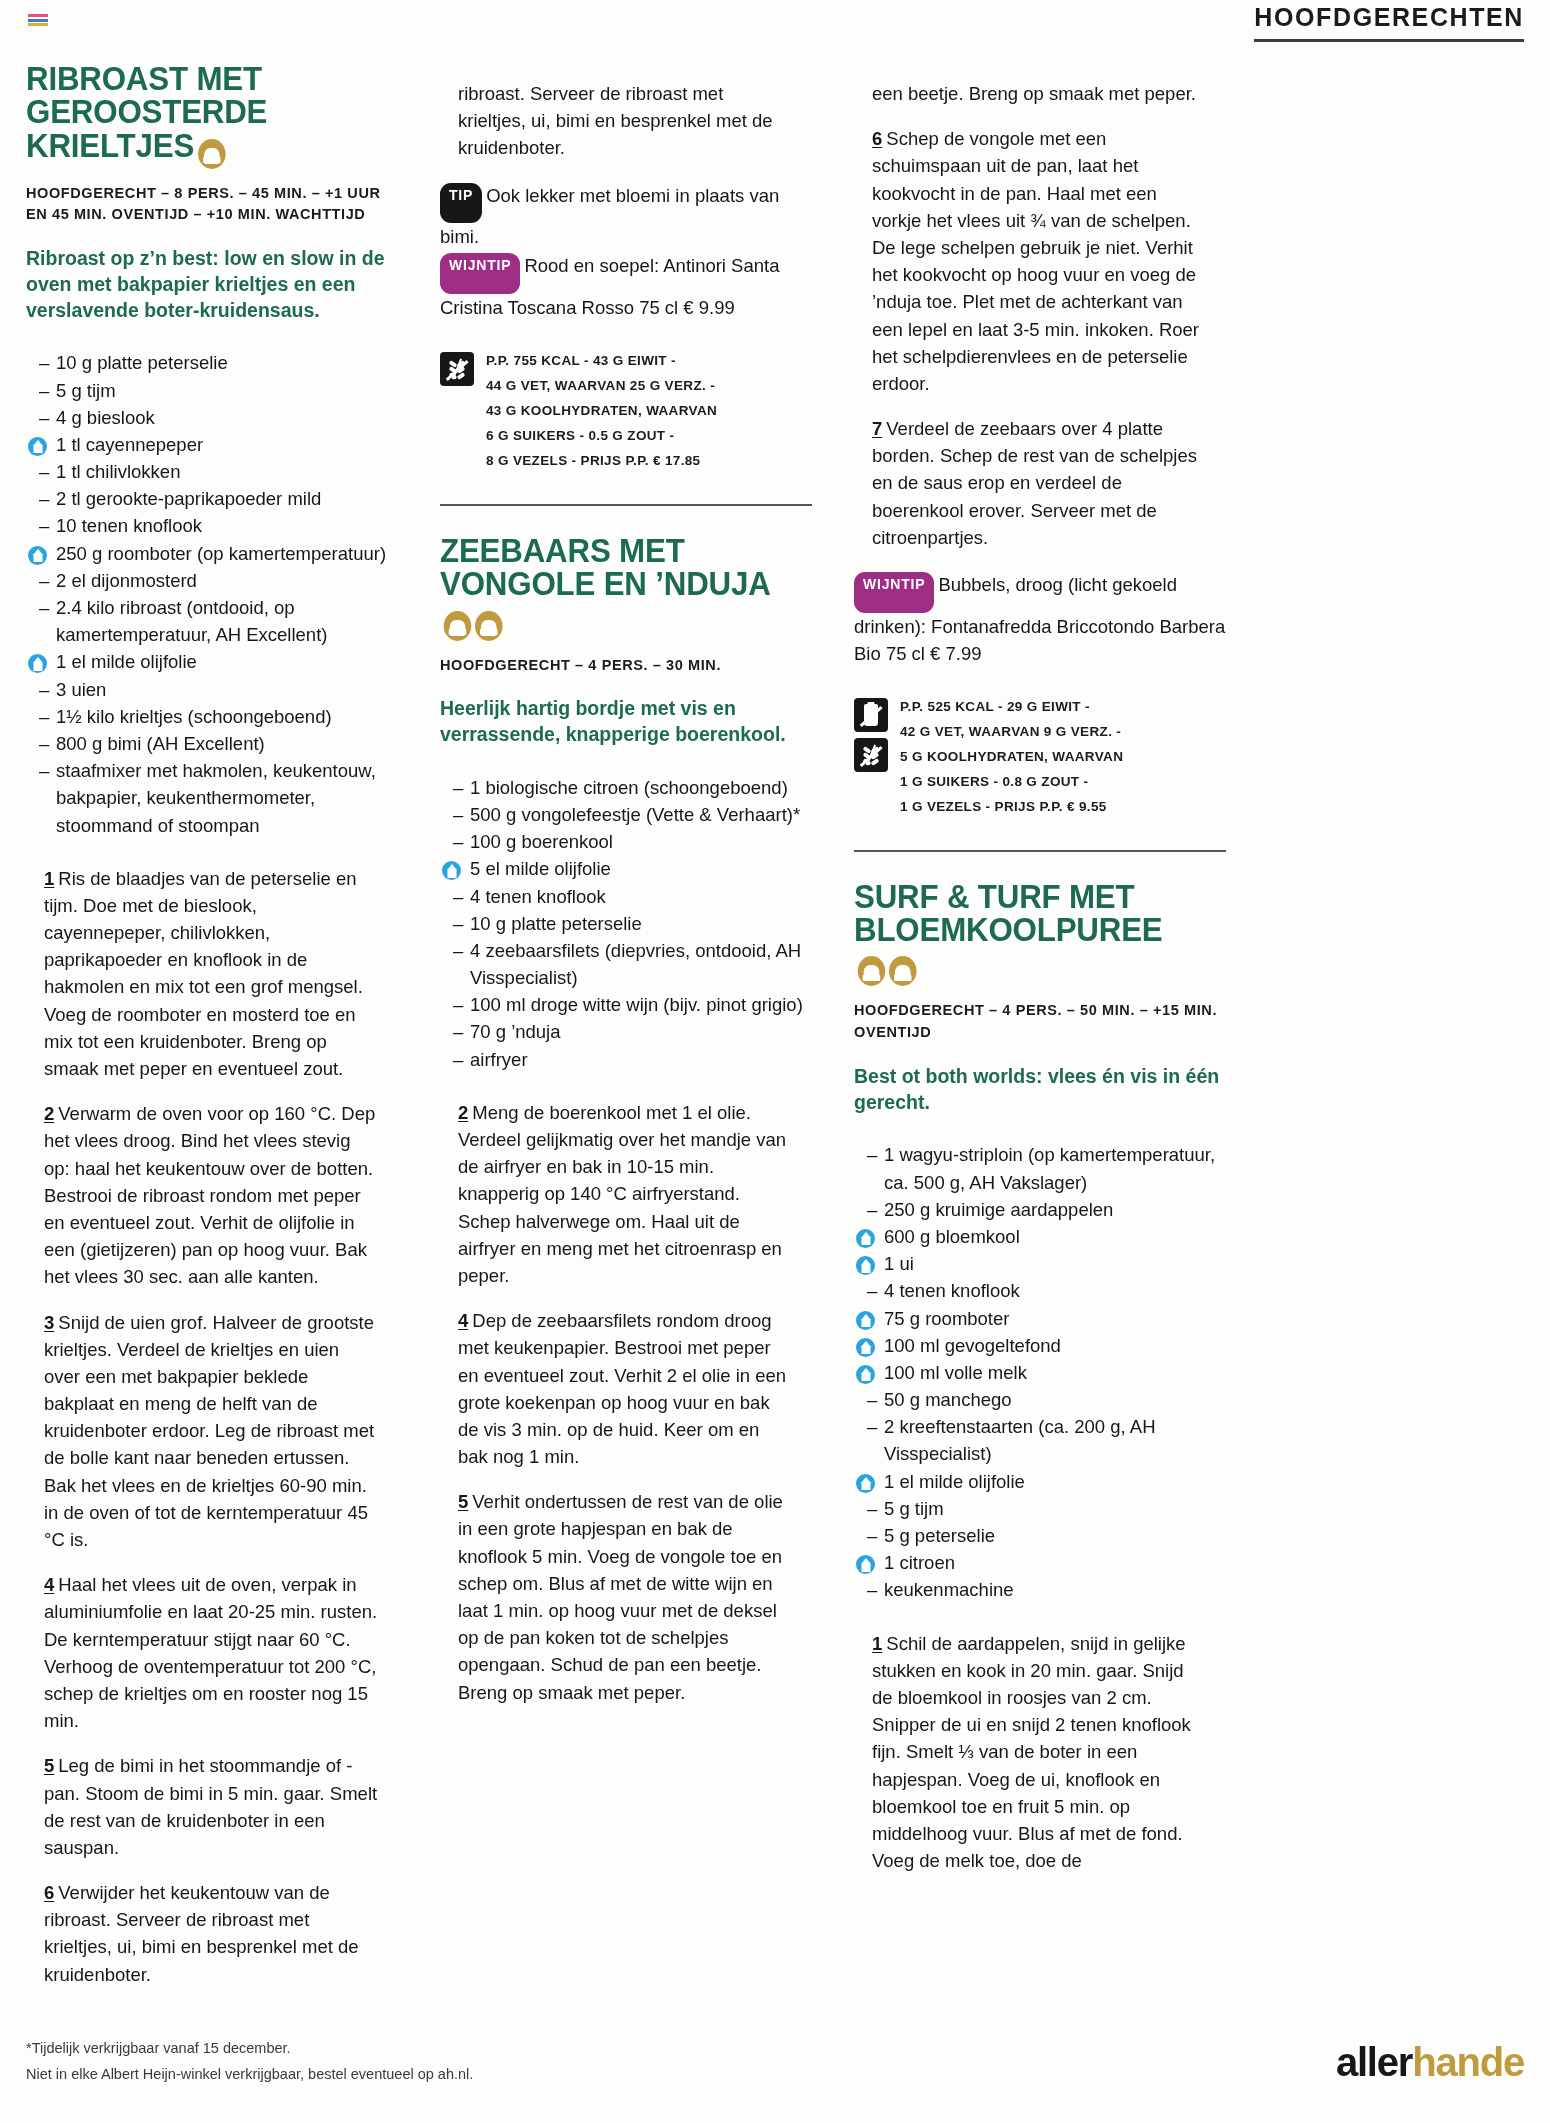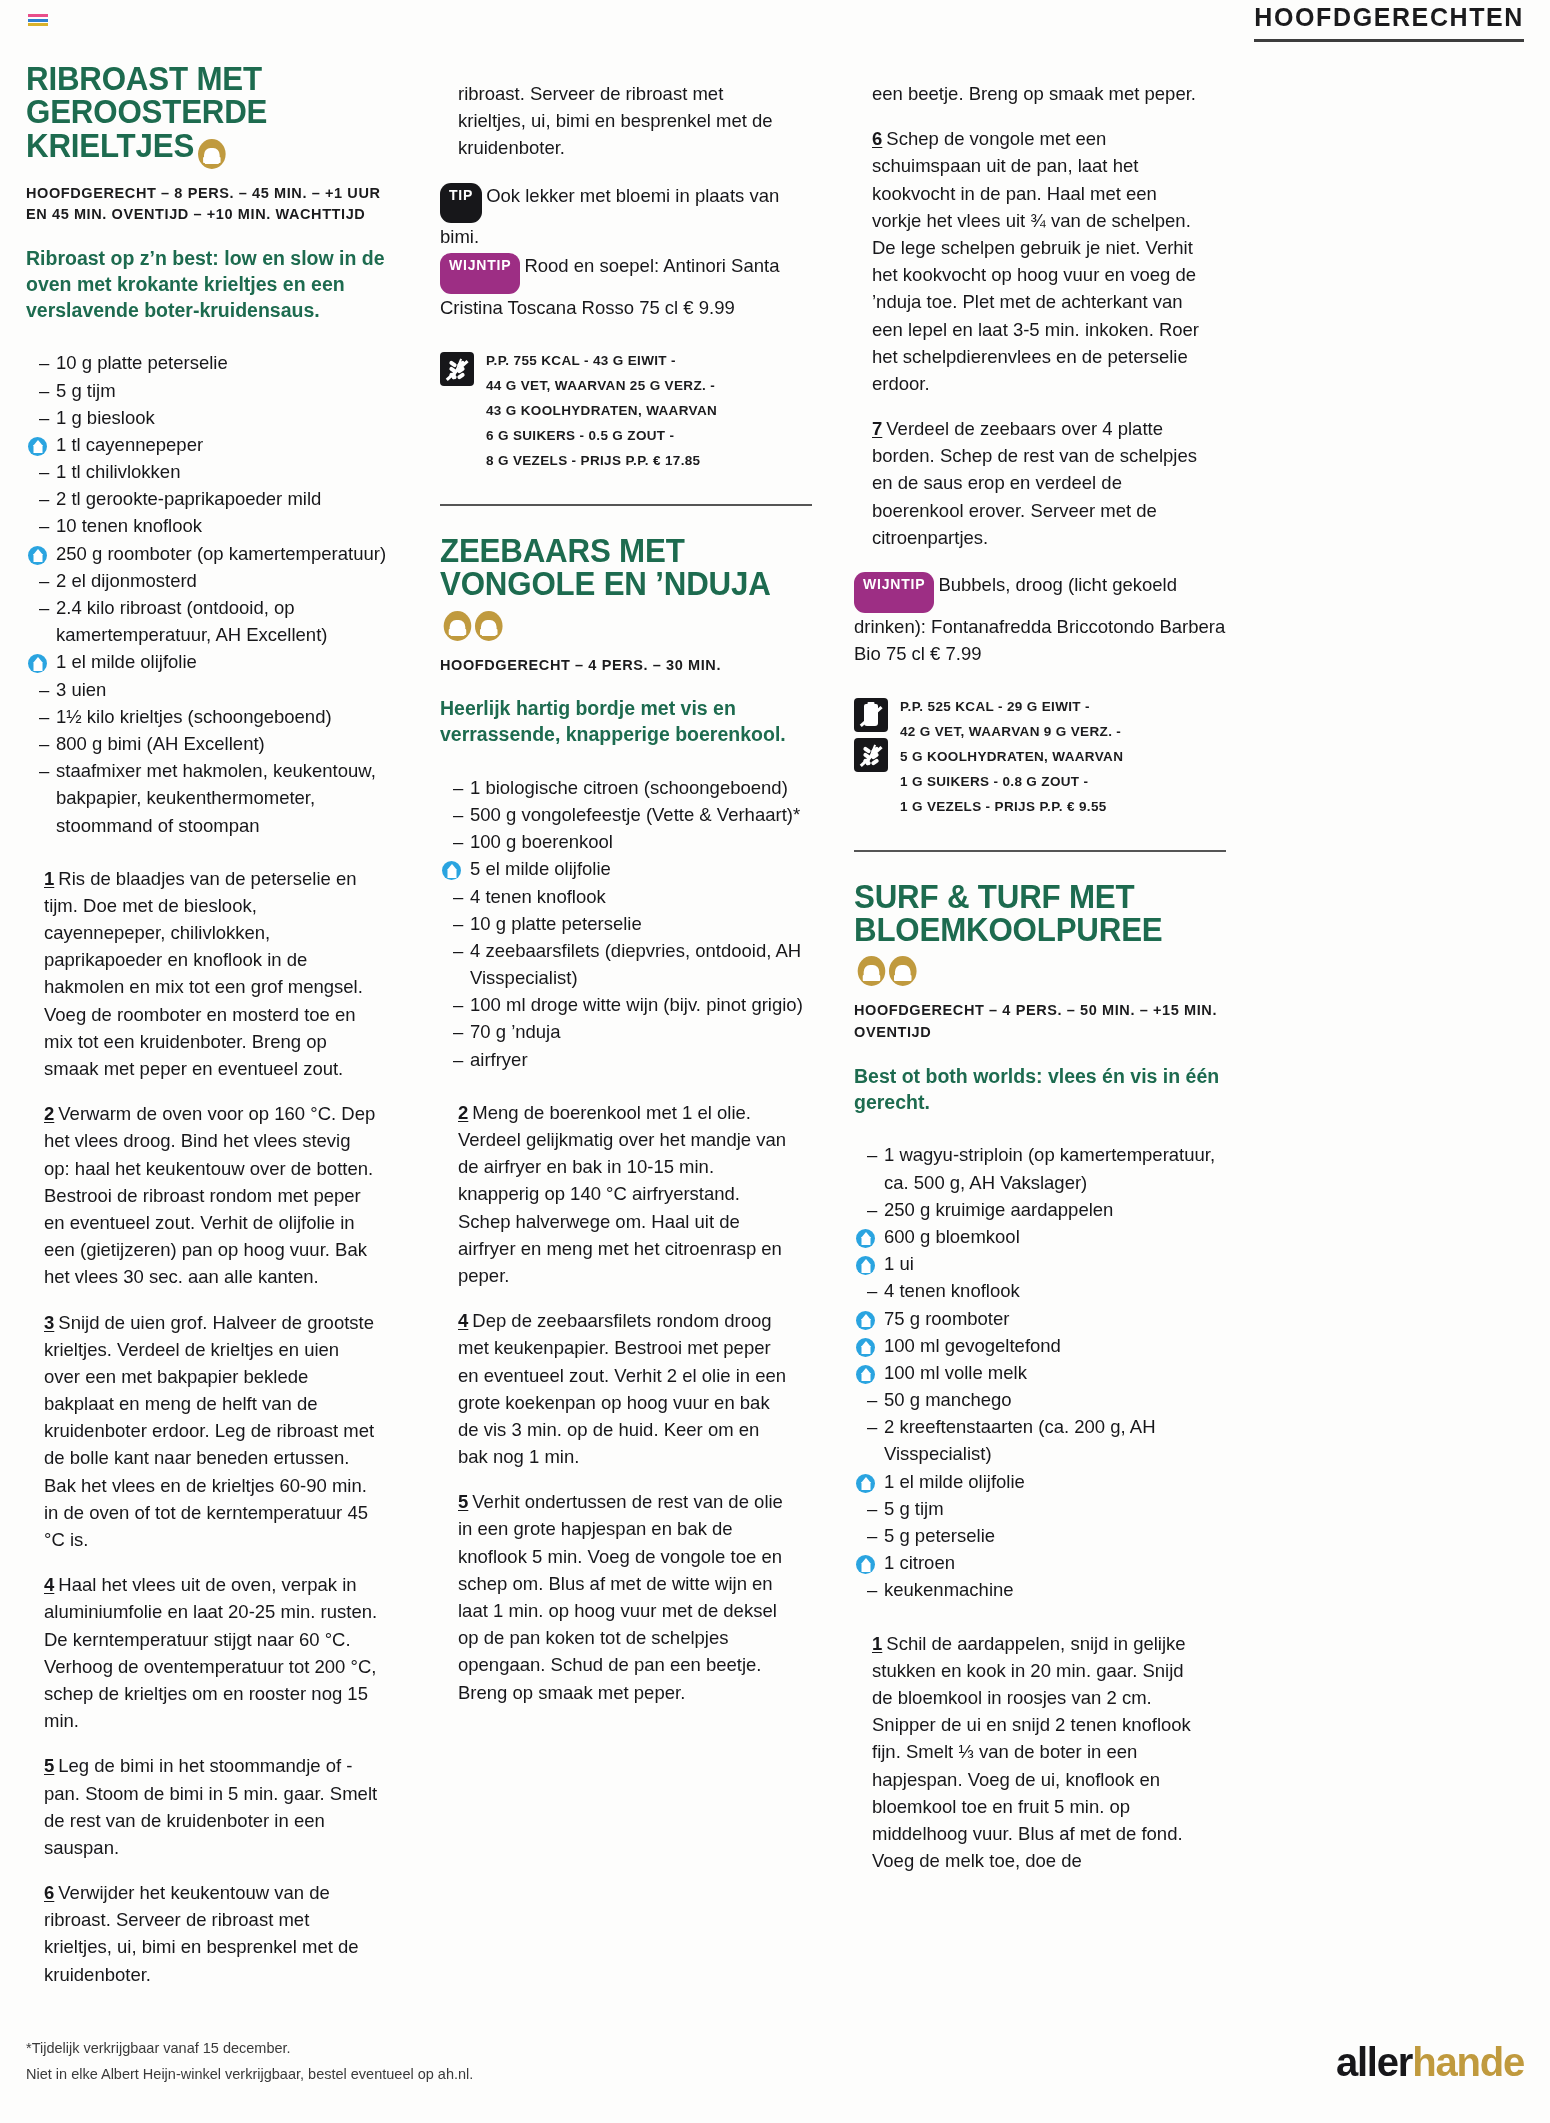--- a/index.html
+++ b/index.html
@@ -185,26 +185,26 @@
   <div class="cols">
 
     <div class="col col--1">
 
       <h1 class="recipe-title">
         <span>RIBROAST MET GEROOSTERDE KRIELTJES</span><span class="hats"><span class="hat"></span></span>
       </h1>
 
       <div class="meta">HOOFDGERECHT – 8 PERS. – 45 MIN. – +1 UUR EN 45 MIN. OVENTIJD – +10 MIN. WACHTTIJD</div>
 
-      <div class="intro">Ribroast op z’n best: low en slow in de oven met krokante krieltjes en een verslavende boter-kruidensaus.</div>
+      <div class="intro">Ribroast op z’n best: low en slow in de oven met bakpapier krieltjes en een verslavende boter-kruidensaus.</div>
 
       <ul class="ingredients">
         <li><span class="dash">–</span><span>10 g platte peterselie</span></li>
         <li><span class="dash">–</span><span>5 g tijm</span></li>
-        <li><span class="dash">–</span><span>1 g bieslook</span></li>
+        <li><span class="dash">–</span><span>4 g bieslook</span></li>
         <li><span class="huis"></span><span>1 tl cayennepeper</span></li>
         <li><span class="dash">–</span><span>1 tl chilivlokken</span></li>
         <li><span class="dash">–</span><span>2 tl gerookte-paprikapoeder mild</span></li>
         <li><span class="dash">–</span><span>10 tenen knoflook</span></li>
         <li><span class="huis"></span><span>250 g roomboter (op kamertemperatuur)</span></li>
         <li><span class="dash">–</span><span>2 el dijonmosterd</span></li>
         <li><span class="dash">–</span><span>2.4 kilo ribroast (ontdooid, op kamertemperatuur, AH Excellent)</span></li>
         <li><span class="huis"></span><span>1 el milde olijfolie</span></li>
         <li><span class="dash">–</span><span>3 uien</span></li>
         <li><span class="dash">–</span><span>1½ kilo krieltjes (schoongeboend)</span></li>

